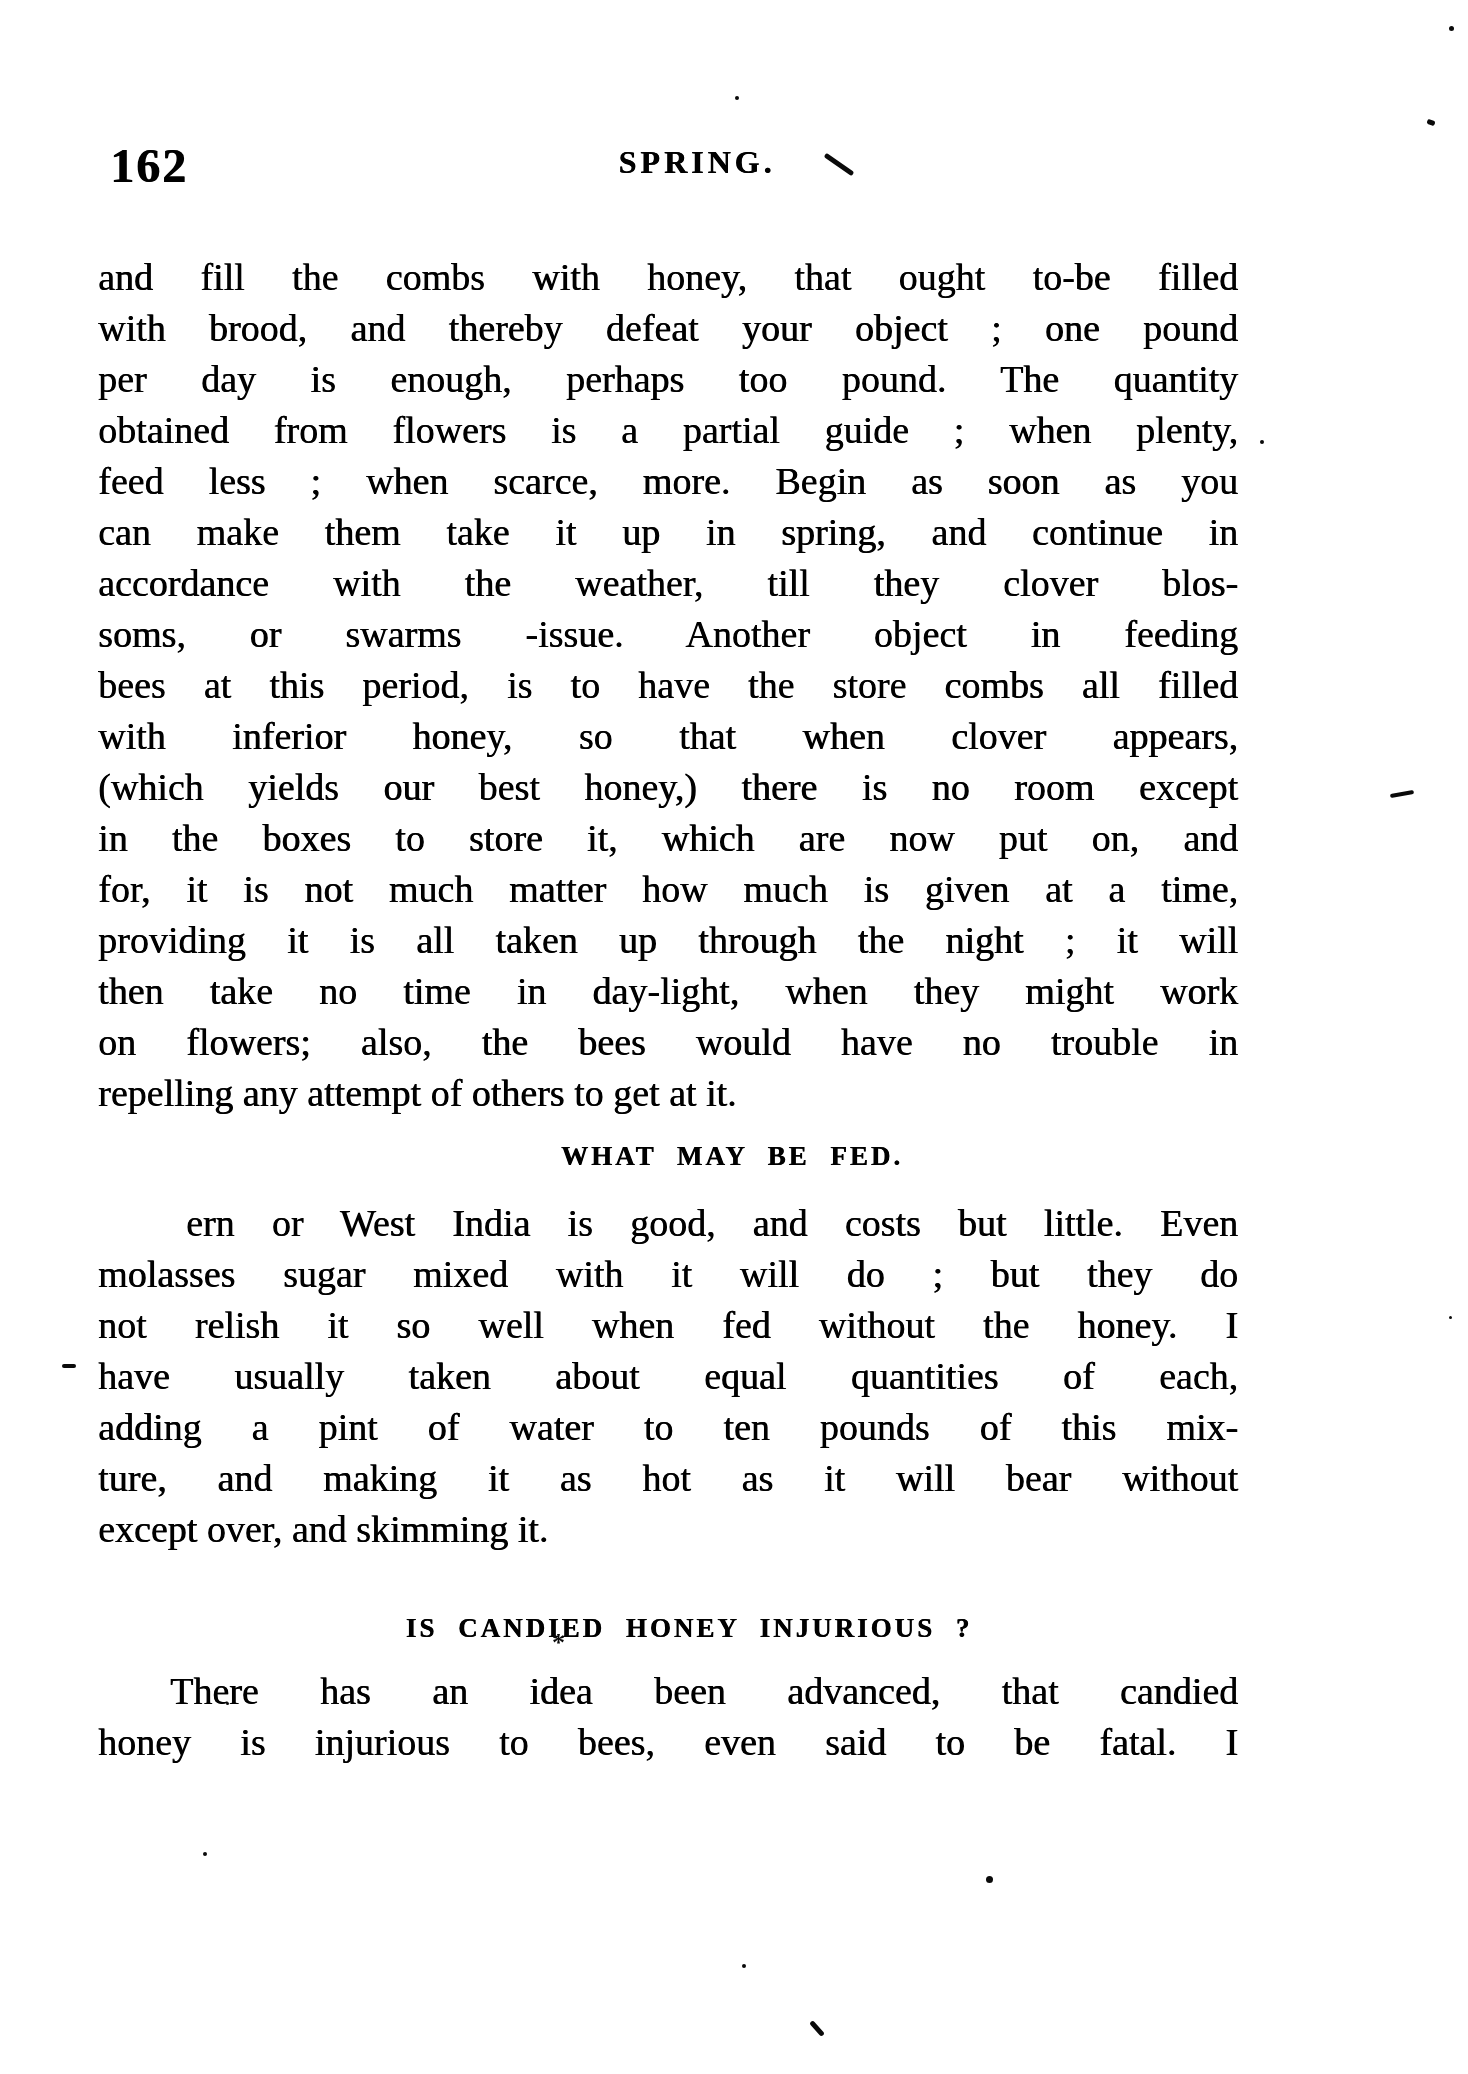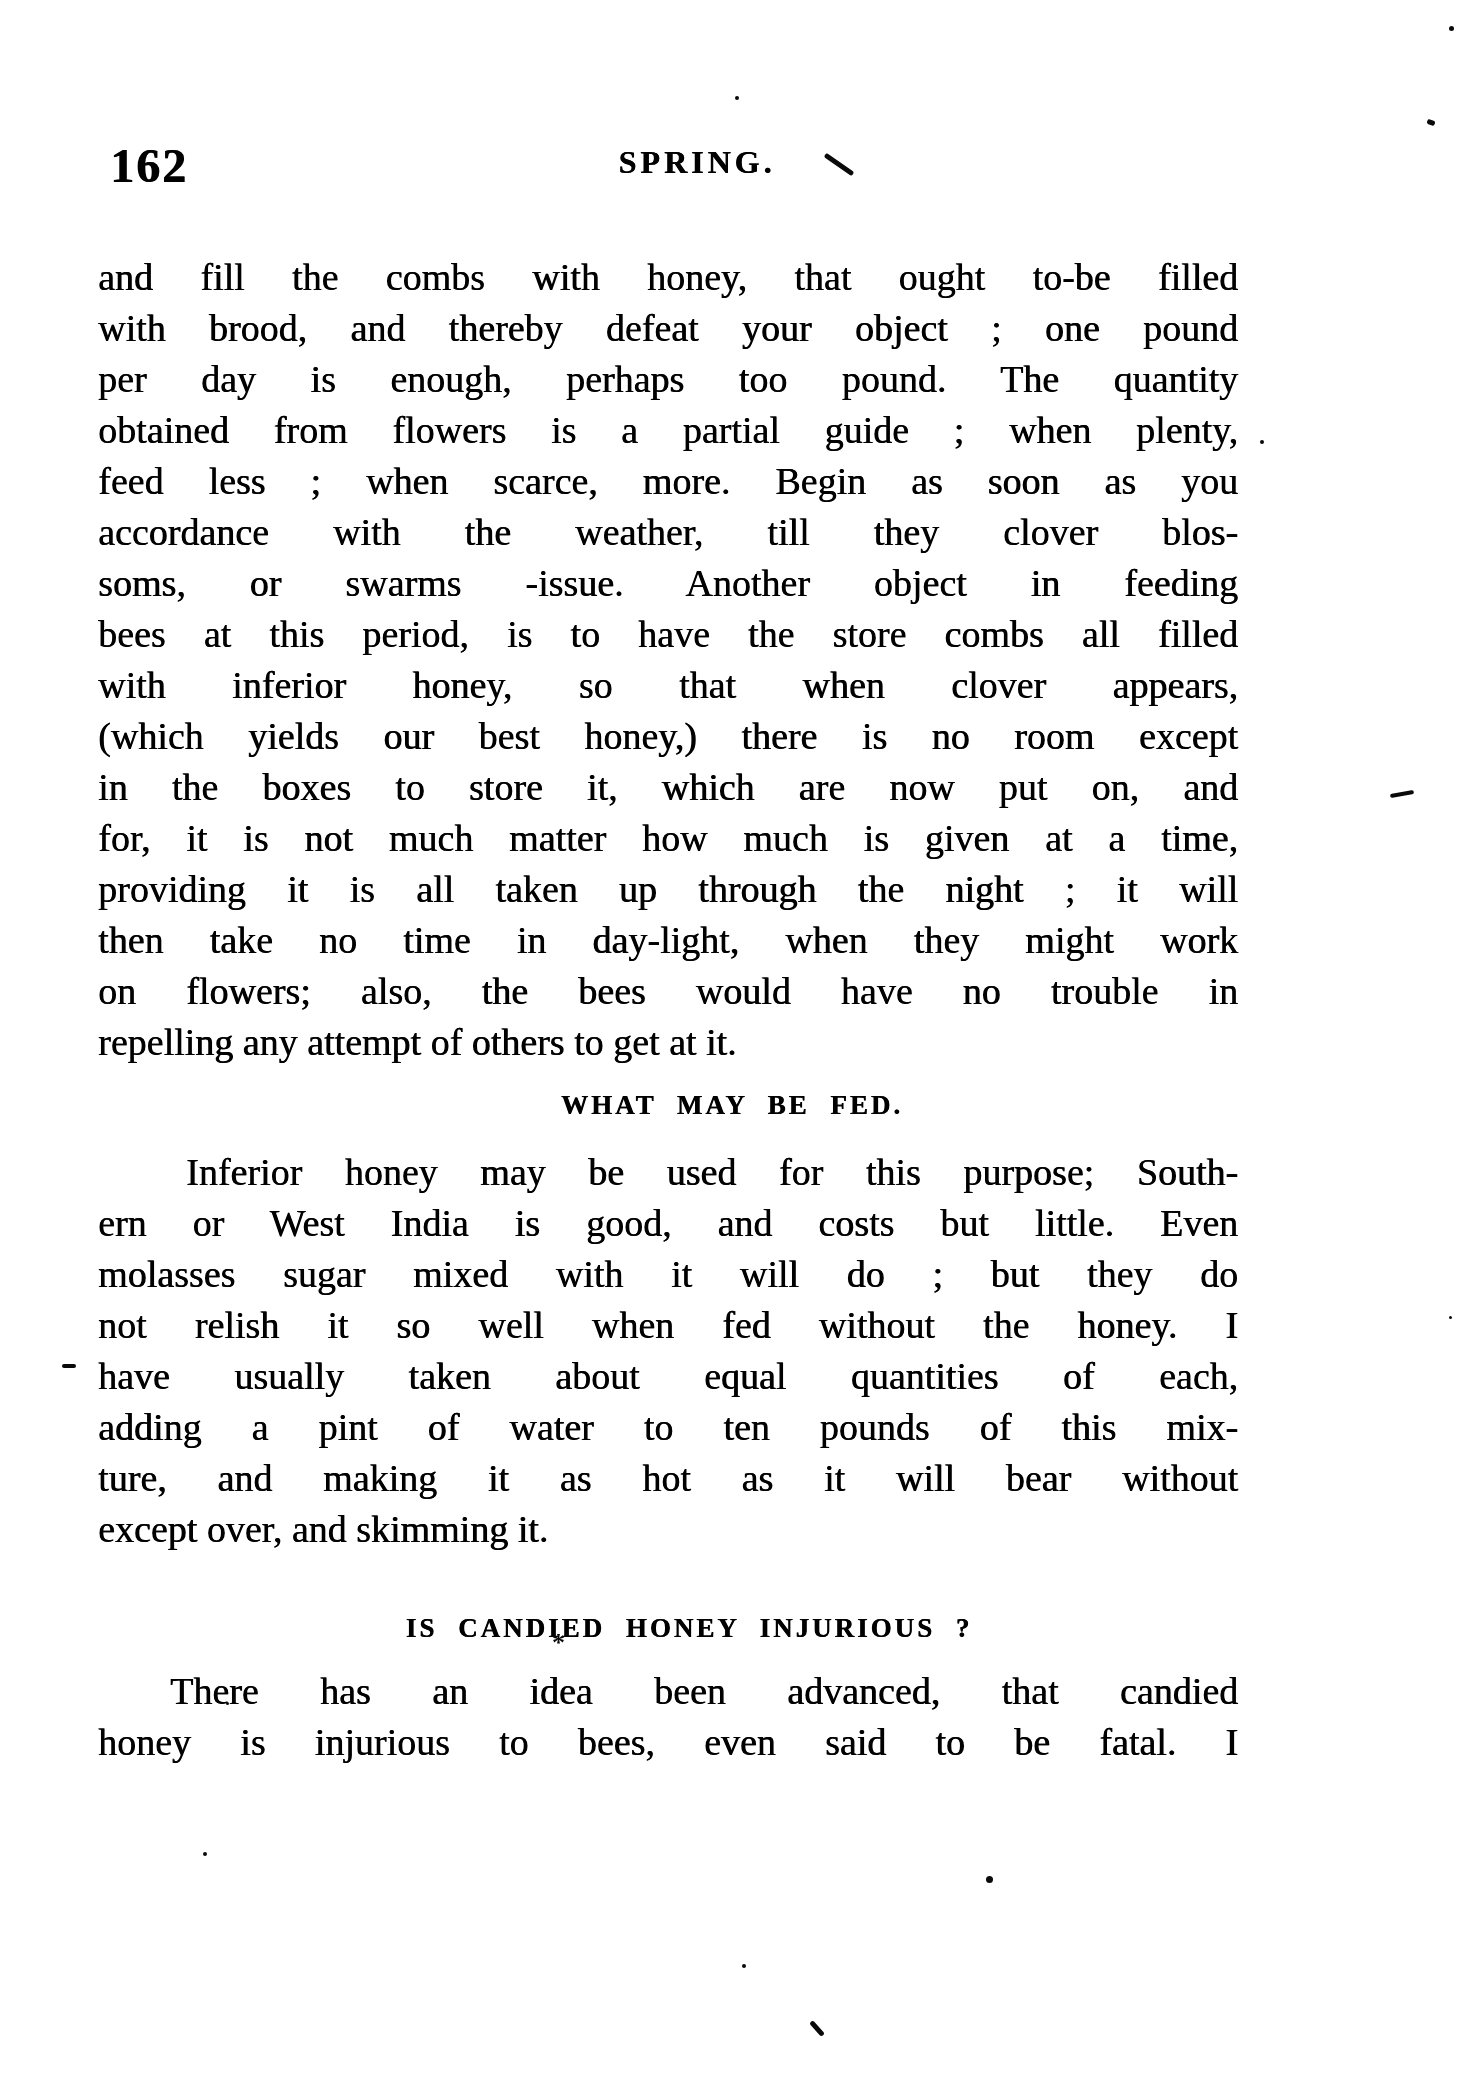--- a/index.html
+++ b/index.html
@@ -65,35 +65,35 @@
     <span class="running-title">SPRING.</span>
   </div>
 
   <div class="text-block">
       <div class="para sec-idx-0">
         <div class="line">and fill the combs with honey, that ought to-be filled</div>
         <div class="line">with brood, and thereby defeat your object ; one pound</div>
         <div class="line">per day is enough, perhaps too pound.  The quantity</div>
         <div class="line">obtained from flowers is a partial guide ; when plenty,</div>
         <div class="line">feed less ; when scarce, more.  Begin as soon as you</div>
+        <div class="line">can make them take it up in spring, and continue in</div>
         <div class="line">accordance with the weather, till they clover blos-</div>
         <div class="line">soms, or swarms -issue.  Another object in feeding</div>
         <div class="line">bees at this period, is to have the store combs all filled</div>
         <div class="line">with inferior honey, so that when clover appears,</div>
         <div class="line">(which yields our best honey,) there is no room except</div>
         <div class="line">in the boxes to store it, which are now put on, and</div>
         <div class="line">for, it is not much matter how much is given at a time,</div>
         <div class="line">providing it is all taken up through the night ; it will</div>
         <div class="line">then take no time in day-light, when they might work</div>
         <div class="line">on flowers; also, the bees would have no trouble in</div>
         <div class="line">repelling any attempt of others to get at it.</div>
       </div>
       <div class="sec-heading sec-idx-1">WHAT MAY BE FED.</div>
       <div class="para sec-idx-2">
-        <div class="line">Inferior honey may be used for this purpose;  South-</div>
         <div class="line">ern or West India is good, and costs but little.  Even</div>
         <div class="line">molasses sugar mixed with it will do ; but they do</div>
         <div class="line">not relish it so well when fed without the honey.  I</div>
         <div class="line">have usually taken about equal quantities of each,</div>
         <div class="line">adding a pint of water to ten pounds of this mix-</div>
         <div class="line">ture, and making it as hot as it will bear without</div>
         <div class="line">except over, and skimming it.</div>
       </div>
       <div class="sec-heading sec-idx-3">IS CANDIED HONEY INJURIOUS ?</div>
       <div class="para sec-idx-4">

